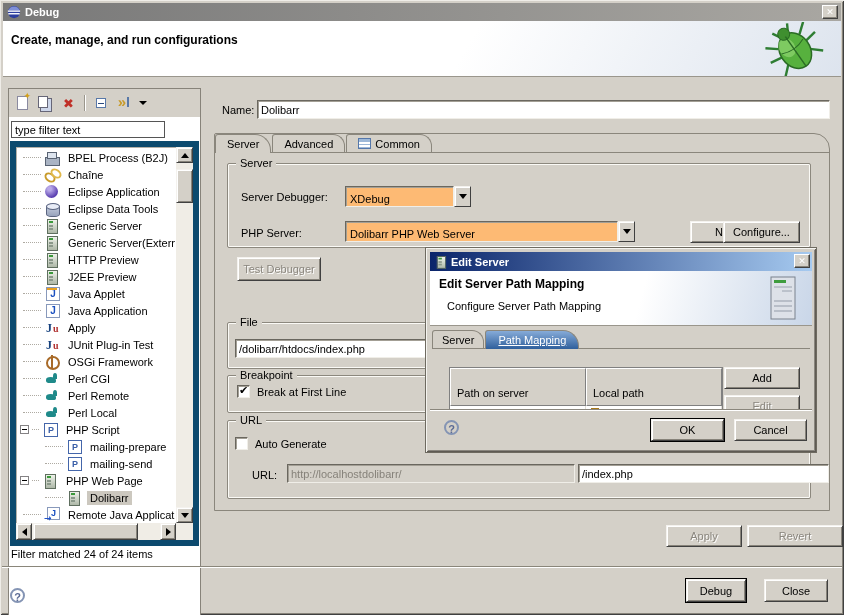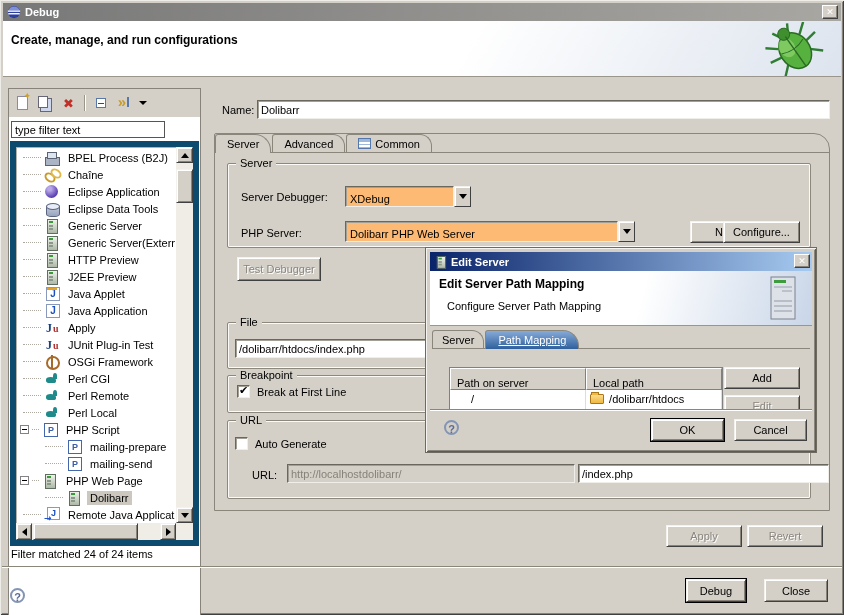--- a/index.html
+++ b/index.html
@@ -86,21 +86,21 @@
        border:1px solid #6e6a60;
        box-shadow:inset 1px 1px 0 #f5f4f0, inset -1px -1px 0 #5f5b54, inset 2px 2px 0 #d4d0c8, inset -2px -2px 0 #8a867e;}
   .dlg-tb{position:absolute;left:4px;top:4px;right:4px;height:19px;
           background:linear-gradient(to right,#0a246a,#a6caf0);display:flex;align-items:center;
           color:#fff;font-weight:bold;padding-left:3px;}
   .dlg-hd{position:absolute;left:4px;top:23px;right:4px;height:55px;
           background:linear-gradient(105deg,#ffffff 55%,#c9d6e8);border-bottom:1px solid #9a968c;}
   
   .ptable{position:absolute;background:#fff;border:1px solid #808080;overflow:hidden;}
   .prow{display:flex;}
-  .phc{background:#d4d0c8;border:1px solid;border-color:#fff #808080 #808080 #fff;padding:8px 6px;height:22px;}
+  .phc{background:#d4d0c8;border:1px solid;border-color:#fff #808080 #808080 #fff;padding:18px 6px;height:22px;}
   .pc{padding:1px 4px;height:17px;border-right:1px solid #e0ddd6;display:flex;align-items:center;gap:5px;}
   
   .ti{flex:none;width:16px;height:16px;position:relative;margin-right:5px;}
   .ti::before,.ti::after{position:absolute;}
   .ti-server{width:16px;}
   .ti-server::before{content:"";left:3px;top:1px;width:9px;height:13px;background:linear-gradient(#eef2ea,#aeb8a8);
      border:1px solid #5f6f5f;}
   .ti-server::after{content:"";left:5px;top:3px;width:4px;height:2px;background:#3a9a3a;box-shadow:0 4px 0 #8a988a,0 7px 0 #8a988a;}
   .ti-bpel::before{content:"";left:1px;top:7px;width:13px;height:7px;background:#aab4c4;border:1px solid #5a6474;}
   .ti-bpel::after{content:"";left:3px;top:2px;width:8px;height:5px;background:#dde4ee;border:1px solid #5a6474;}
@@ -412,21 +412,21 @@
     <span class="cb"></span>
     <span class="lbl">Auto Generate</span>
   </div>
   <span class="abs lbl" style="left:252px;top:469px;">URL:</span>
   <input class="inp dis abs" style="left: 287px; top: 464px; width: 288px; height: 19px;" value="http://localhostdolibarr/">
   <input class="inp abs" style="left: 578px; top: 464px; width: 251px; height: 19px;" value="/index.php">
 
   <div class="abs btn dis" style="left:666px;top:525px;width:76px;height:22px;">
       <span>Apply</span>
     </div>
-  <div class="abs btn dis" style="left:747px;top:525px;width:76px;height:22px;">
+  <div class="abs btn dis" style="left:747px;top:525px;width:96px;height:22px;">
       <span>Revert</span>
     </div>
 
   <div class="abs groove" style="left:2px;right:2px;top:566px;"></div>
   <div class="abs help" style="left:10px;top:588px;"></div>
   <div class="abs btn focus" style="left:686px;top:579px;width:60px;height:23px;">
       <span>Debug</span>
     </div>
   <div class="abs btn" style="left:764px;top:579px;width:64px;height:23px;">
       <span>Close</span>

